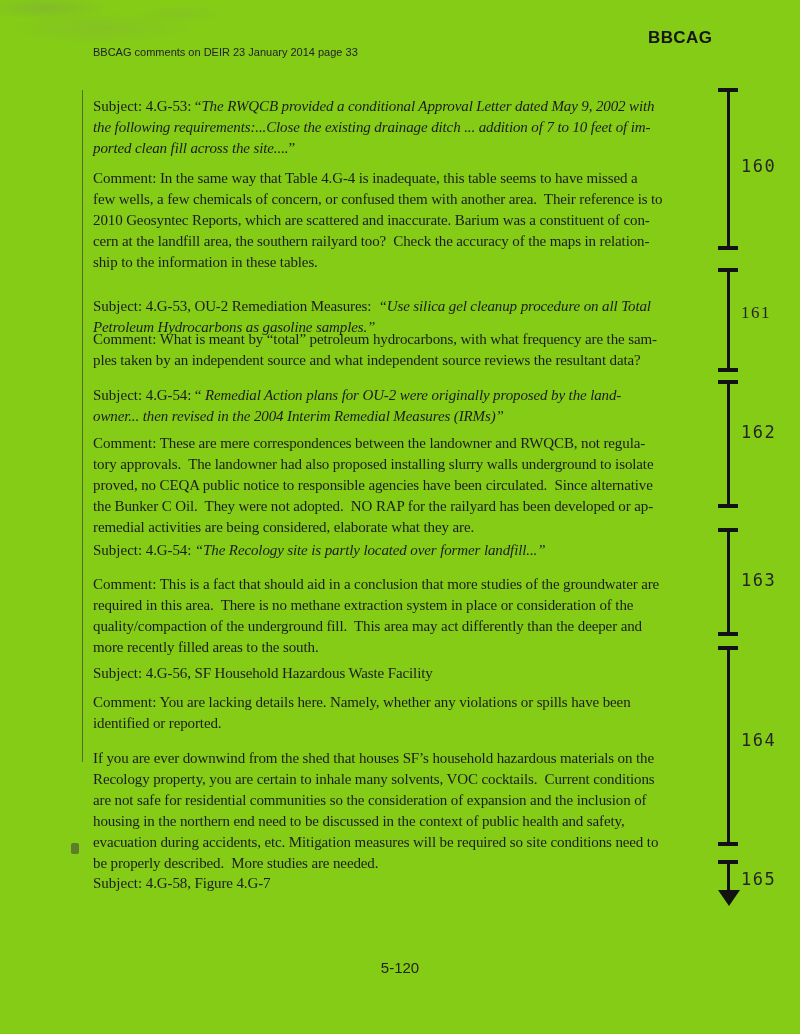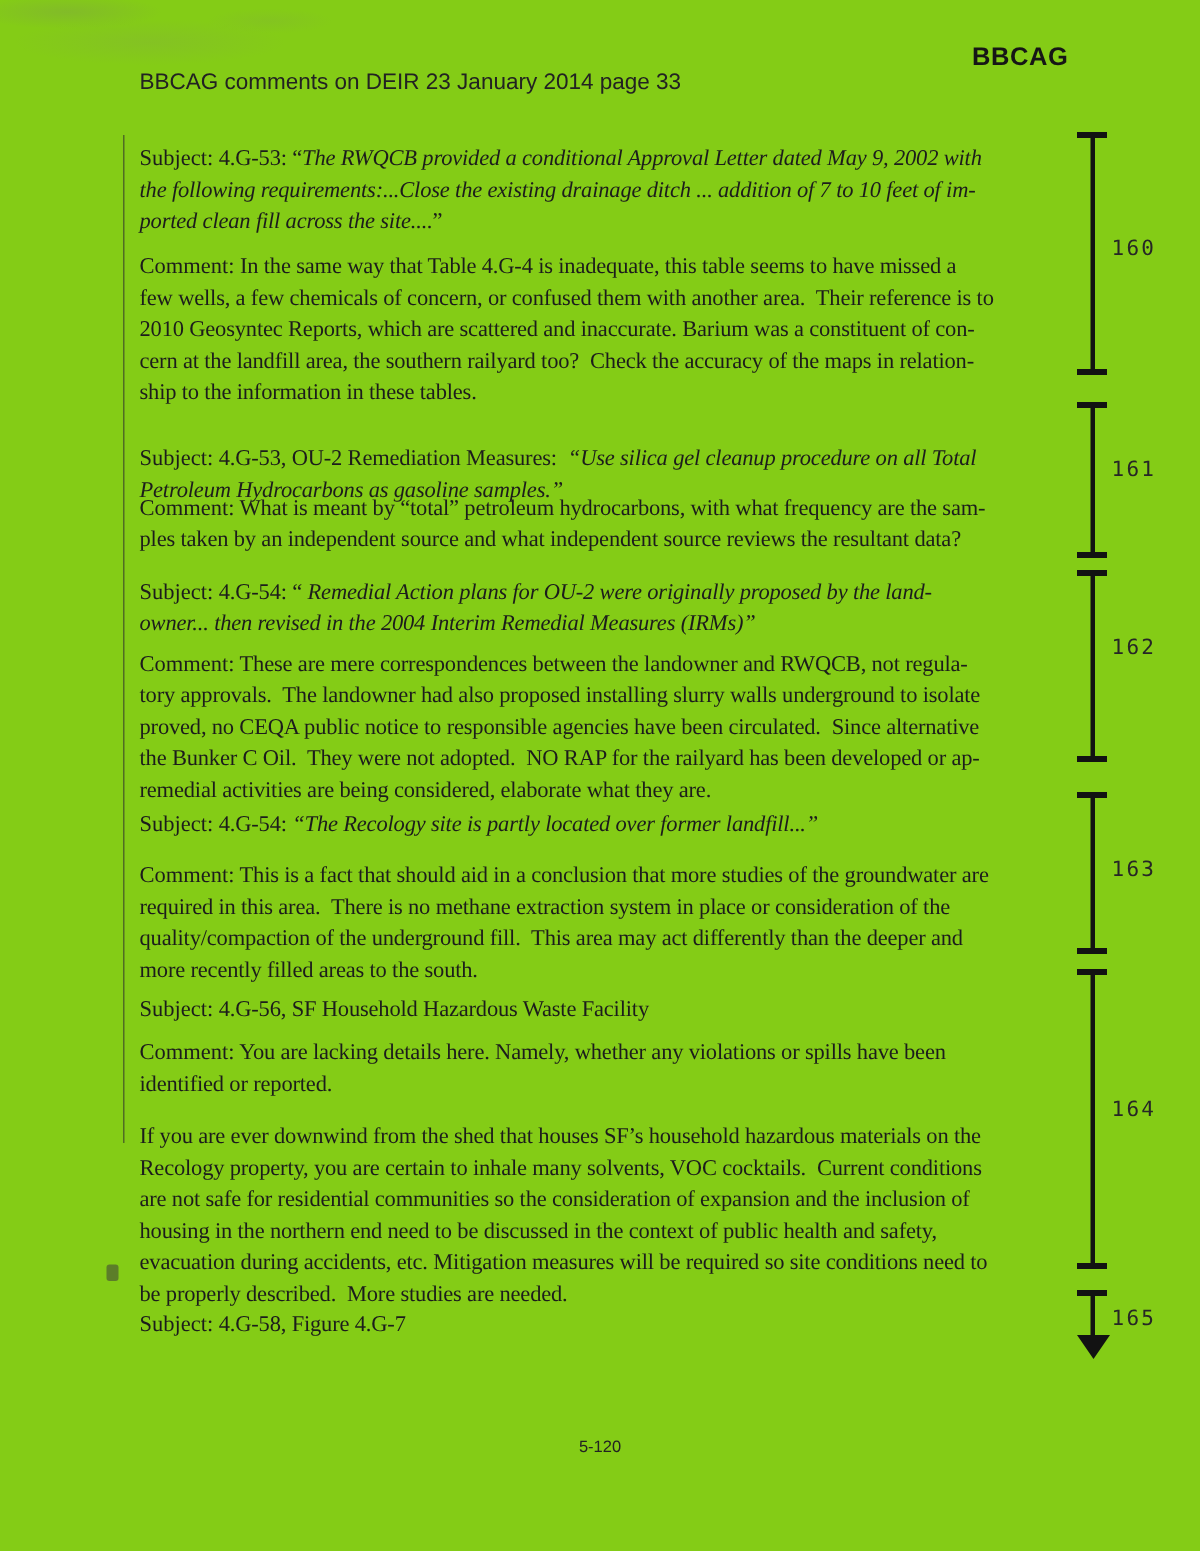--- a/index.html
+++ b/index.html
@@ -14,50 +14,50 @@
       radial-gradient(ellipse 130px 22px at 100px 28px, rgba(130,130,122,0.13), transparent 70%),
       radial-gradient(ellipse 60px 12px at 180px 14px, rgba(125,125,120,0.10), transparent 70%);
   }
   .corner-label{
     position:absolute;top:28px;left:648px;
     font-family:"Liberation Sans",sans-serif;font-weight:bold;
     font-size:17px;letter-spacing:.4px;color:#161616;
   }
   .header-title{
     position:absolute;top:46px;left:93px;
-    font-family:"Liberation Sans",sans-serif;font-size:15px;color:#222;
+    font-family:"Liberation Sans",sans-serif;font-size:11px;color:#222;
   }
   .block{position:absolute;left:93px;width:645px;}
   .line{height:21px;line-height:21px;white-space:pre;font-size:15px;letter-spacing:-0.12px;}
   .seg-label{font-family:Liberation Serif, serif;letter-spacing:0;}
   .seg-serif{font-family:"Liberation Serif",serif;}
   .seg-italic{font-family:Liberation Serif, serif;font-style:italic;}
   .margin-line{position:absolute;left:727px;width:3px;background:#121212;}
   .margin-cap{position:absolute;left:718px;width:20px;height:4px;background:#121212;}
   .margin-arrowhead{
     position:absolute;left:718px;width:0;height:0;
     border-left:11px solid transparent;border-right:11px solid transparent;
     border-top:16px solid #121212;
   }
   .margin-number{
     position:absolute;left:741px;
-    font-family:"DejaVu Sans Mono",monospace;font-size:14px;line-height:18px;
+    font-family:"DejaVu Sans Mono",monospace;font-size:17px;line-height:18px;
     letter-spacing:1.5px;color:#262626;
   }
   .scan-line{
     position:absolute;left:82px;top:90px;width:1px;height:672px;
     background:rgba(45,45,45,0.6);
   }
   .scan-mark{
     position:absolute;left:71px;top:843px;width:8px;height:11px;
     background:rgba(60,60,58,0.55);border-radius:2px;
   }
   .page-number{
     position:absolute;top:959px;left:0;width:800px;text-align:center;
-    font-family:"Liberation Sans",sans-serif;font-size:11px;color:#222;
+    font-family:"Liberation Sans",sans-serif;font-size:15px;color:#222;
   }
 </style>
 </head>
 <body>
 
 <div class="page">
   <div class="scan-noise"></div>
 
   <div class="corner-label">BBCAG</div>
   <div class="header-title">BBCAG comments on DEIR 23 January 2014 page 33</div>
@@ -129,21 +129,21 @@
       <div class="">
         <div class="margin-line" style="top: 88px; height: 162px;"></div>
         <div class="margin-cap" style="top: 88px;"></div>
         <div class="margin-cap" style="top: 246px;"></div>
         <div class="margin-number" style="top: 157px;">160</div>
       </div>
       <div class="">
         <div class="margin-line" style="top: 268px; height: 104px;"></div>
         <div class="margin-cap" style="top: 268px;"></div>
         <div class="margin-cap" style="top: 368px;"></div>
-        <div class="margin-number" style="top: 304px;">161</div>
+        <div class="margin-number" style="top: 304px; font-family: Liberation Serif, serif;">161</div>
       </div>
       <div class="">
         <div class="margin-line" style="top: 380px; height: 128px;"></div>
         <div class="margin-cap" style="top: 380px;"></div>
         <div class="margin-cap" style="top: 504px;"></div>
         <div class="margin-number" style="top: 423px;">162</div>
       </div>
       <div class="">
         <div class="margin-line" style="top: 528px; height: 108px;"></div>
         <div class="margin-cap" style="top: 528px;"></div>

